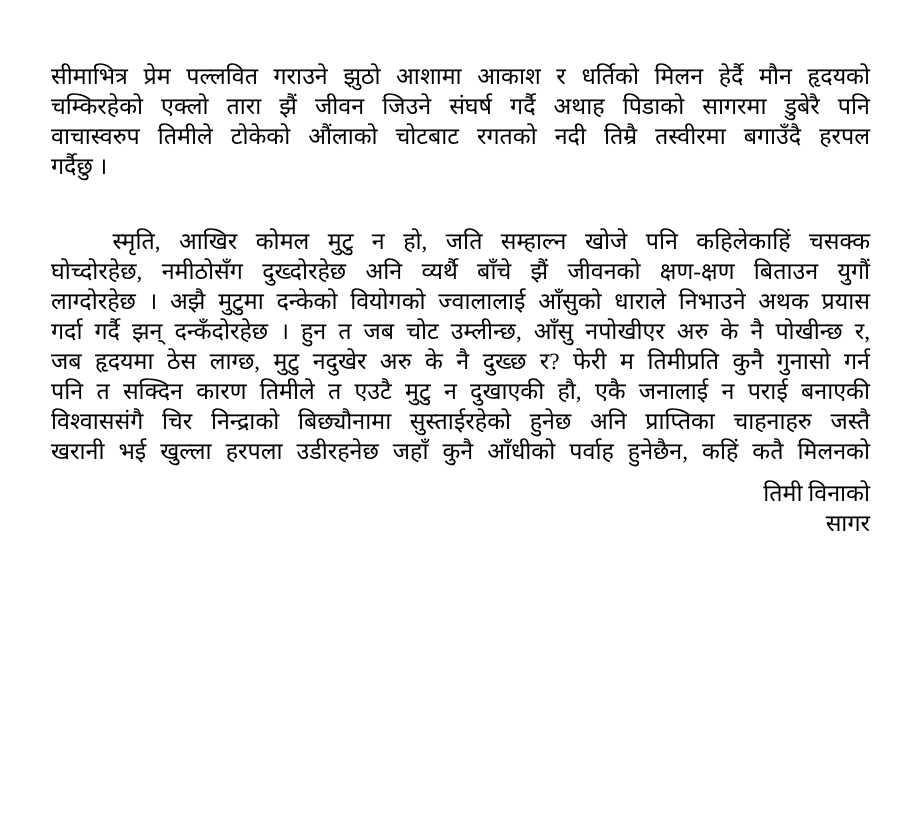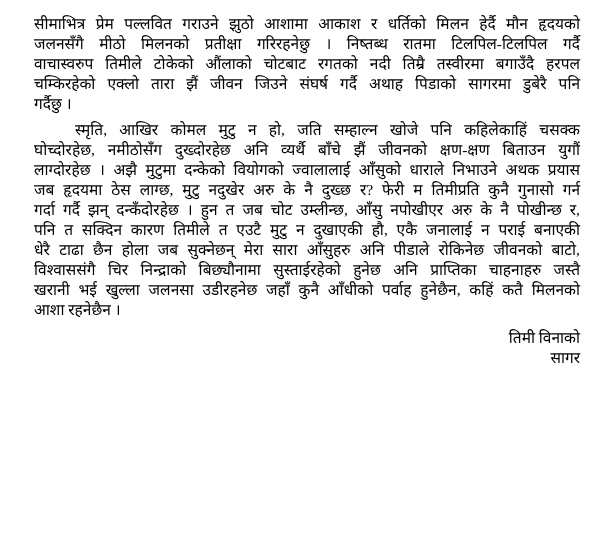--- a/index.html
+++ b/index.html
@@ -11,42 +11,42 @@
     position: relative;
     width: 610px;
     height: 544px;
     background: #ffffff;
     overflow: hidden;
     font-family: "Liberation Serif", "DejaVu Serif", serif;
     color: #000000;
   }
   .letter {
     position: absolute;
-    top: 14px;
+    top: 42px;
     left: 34px;
     right: 30px;
   }
   .para {
     margin: 0;
     padding: 0;
   }
   .line {
     font-size: 15.5px;
     line-height: 20px;
     white-space: normal;
     text-align: justify;
     text-align-last: justify;
     text-justify: inter-word;
   }
   .line.last {
     text-align: center;
     text-align-last: left;
   }
   .para2 {
-    margin-top: 6px;
+    margin-top: 30px;
   }
   .para2 .line.first {
     text-indent: 41px;
   }
   .signature {
     margin-top: 8px;
     text-align: right;
   }
   .signature .sig-line {
     font-size: 15.5px;
@@ -56,37 +56,34 @@
   }
 </style>
 </head>
 <body>
 
 <div class="page">
   <div class="letter">
 
     <div class="para para1">
       <div class="line">सीमाभित्र प्रेम पल्लवित गराउने झुठो आशामा आकाश र धर्तिको मिलन हेर्दै मौन हृदयको</div>
-      <div class="line">जलनसँगै मीठो मिलनको प्रतीक्षा गरिरहनेछु । निष्तब्ध रातमा टिलपिल-टिलपिल गर्दै</div>
+      <div class="line">चम्किरहेको एक्लो तारा झैं जीवन जिउने संघर्ष गर्दै अथाह पिडाको सागरमा डुबेरै पनि</div>
       <div class="line">वाचास्वरुप तिमीले टोकेको औंलाको चोटबाट रगतको नदी तिम्रै तस्वीरमा बगाउँदै हरपल</div>
-      <div class="line">चम्किरहेको एक्लो तारा झैं जीवन जिउने संघर्ष गर्दै अथाह पिडाको सागरमा डुबेरै पनि</div>
       <div class="line last">गर्दैछु ।</div>
     </div>
 
     <div class="para para2">
       <div class="line first">स्मृति, आखिर कोमल मुटु न हो, जति सम्हाल्न खोजे पनि कहिलेकाहिं चसक्क</div>
       <div class="line">घोच्दोरहेछ, नमीठोसँग दुख्दोरहेछ अनि व्यर्थै बाँचे झैं जीवनको क्षण-क्षण बिताउन युगौं</div>
       <div class="line">लाग्दोरहेछ । अझै मुटुमा दन्केको वियोगको ज्वालालाई आँसुको धाराले निभाउने अथक प्रयास</div>
+      <div class="line">गर्दा गर्दै झन् दन्कँदोरहेछ । हुन त जब चोट उम्लीन्छ, आँसु नपोखीएर अरु के नै पोखीन्छ र,</div>
       <div class="line">जब हृदयमा ठेस लाग्छ, मुटु नदुखेर अरु के नै दुख्छ र? फेरी म तिमीप्रति कुनै गुनासो गर्न</div>
-      <div class="line">गर्दा गर्दै झन् दन्कँदोरहेछ । हुन त जब चोट उम्लीन्छ, आँसु नपोखीएर अरु के नै पोखीन्छ र,</div>
       <div class="line">पनि त सक्दिन कारण तिमीले त एउटै मुटु न दुखाएकी हौ, एकै जनालाई न पराई बनाएकी</div>
-      <div class="line">धेरै टाढा छैन होला जब सुक्नेछन् मेरा सारा आँसुहरु अनि पीडाले रोकिनेछ जीवनको बाटो,</div>
       <div class="line">विश्वाससंगै चिर निन्द्राको बिछ्यौनामा सुस्ताईरहेको हुनेछ अनि प्राप्तिका चाहनाहरु जस्तै</div>
-      <div class="line">खरानी भई खुल्ला जलनसा उडीरहनेछ जहाँ कुनै आँधीको पर्वाह हुनेछैन, कहिं कतै मिलनको</div>
-      <div class="line last">आशा रहनेछैन ।</div>
+      <div class="line">खरानी भई खुल्ला हरपला उडीरहनेछ जहाँ कुनै आँधीको पर्वाह हुनेछैन, कहिं कतै मिलनको</div>
     </div>
 
     <div class="signature">
       <div class="sig-line">तिमी विनाको</div>
       <div class="sig-line">सागर</div>
     </div>
 
   </div>
 </div>
 

